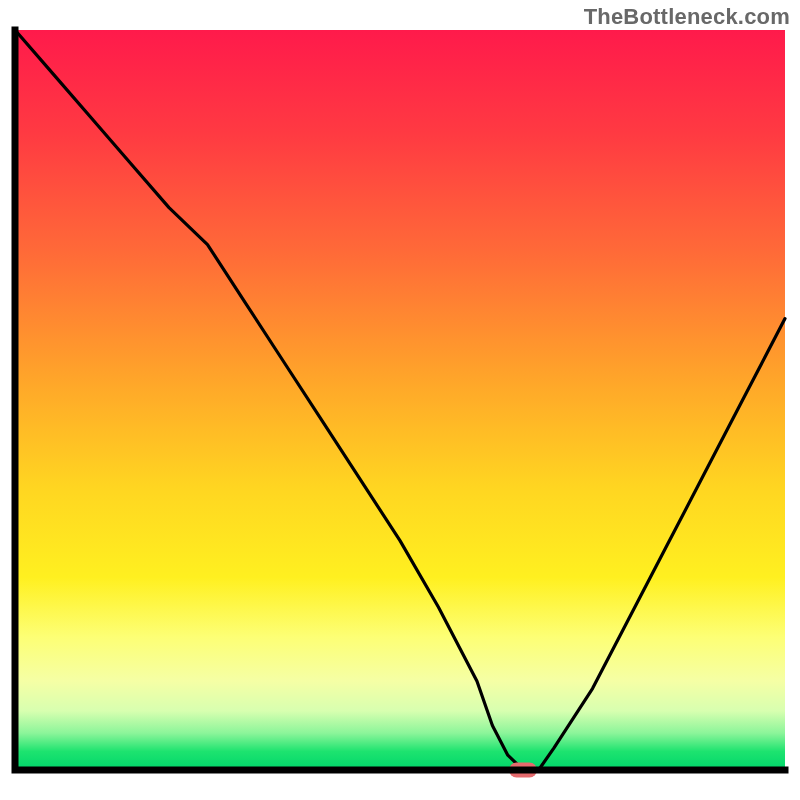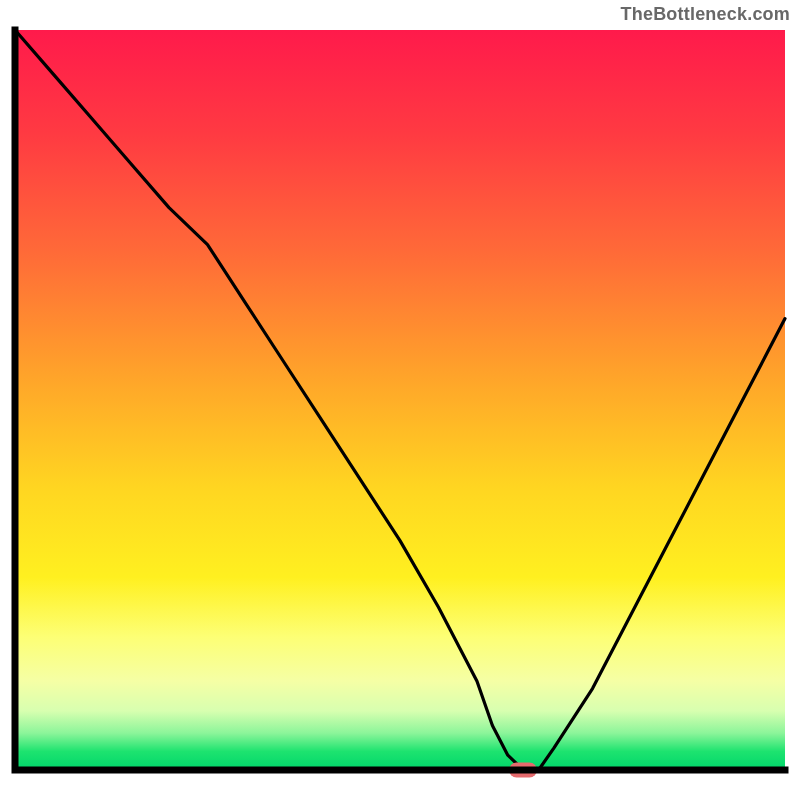--- a/index.html
+++ b/index.html
@@ -13,21 +13,21 @@
   }
   #container {
     position: relative;
     width: 800px;
     height: 800px;
   }
   #watermark {
     position: absolute;
     top: 4px;
     right: 10px;
-    font-size: 18px;
+    font-size: 22px;
     font-weight: 600;
     color: #686868;
     letter-spacing: 0.2px;
     z-index: 20;
   }
   #gradient {
     position: absolute;
     left: 15px;
     top: 30px;
     width: 770px;

